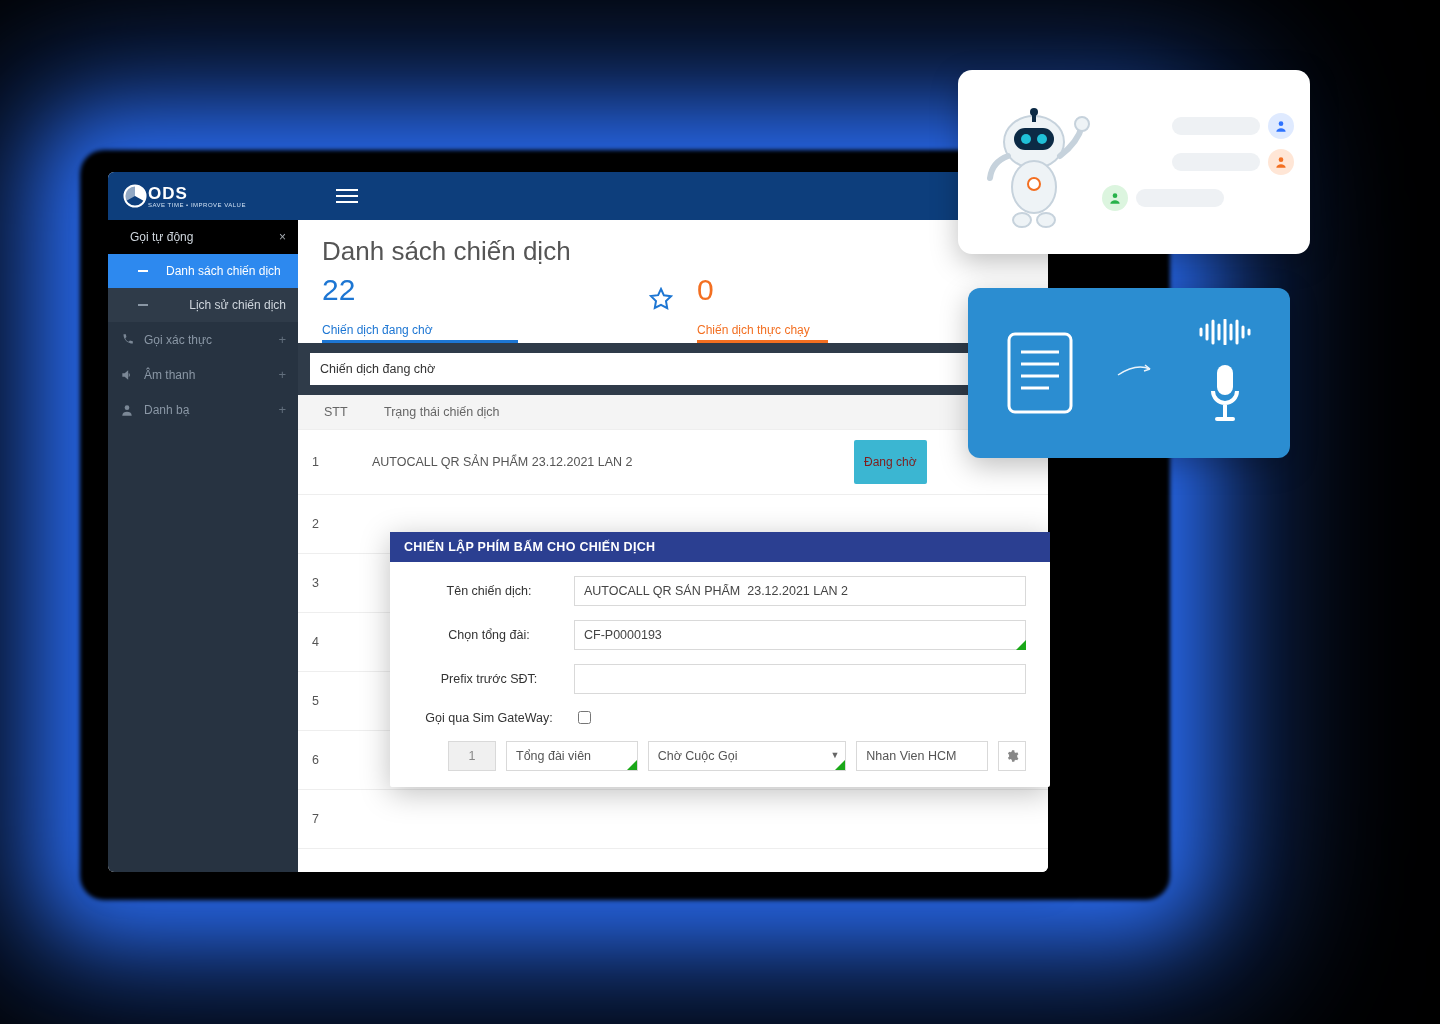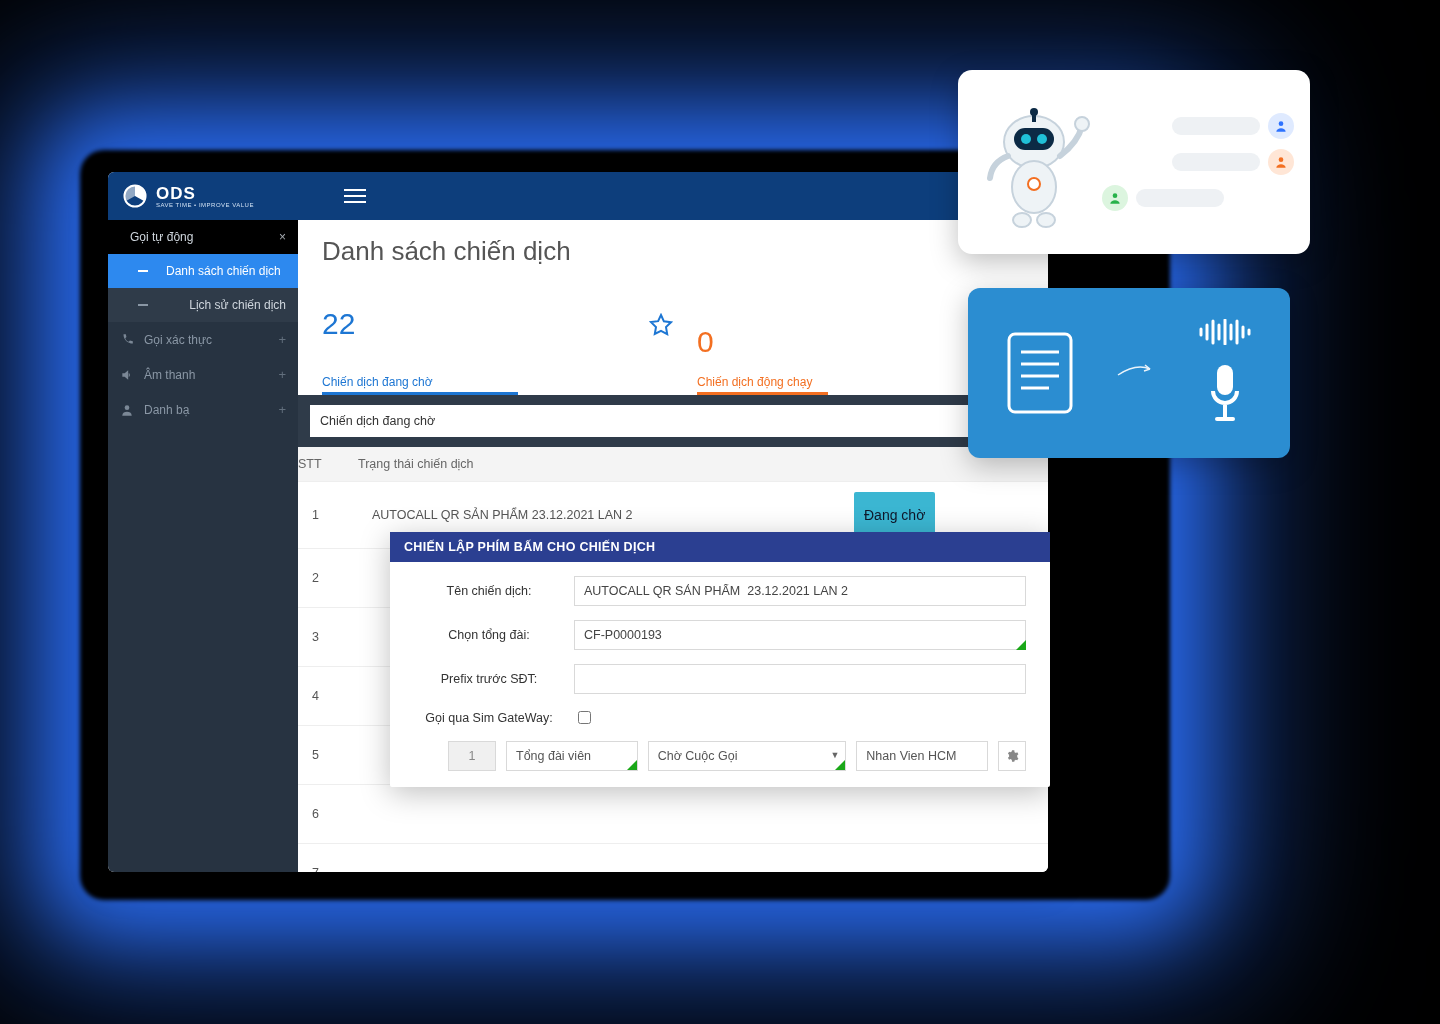--- a/index.html
+++ b/index.html
@@ -32,21 +32,21 @@
   .app{
     position:absolute;left:108px;top:172px;width:940px;height:700px;
     background:#fff;border-radius:6px;overflow:hidden;
     box-shadow:0 8px 36px rgba(0,0,0,.35);
     z-index:2;
     display:flex;flex-direction:column;
   }
 
   
   .topbar{height:48px;background:var(--blue-deep);display:flex;align-items:center;padding:0 14px;color:#fff;}
-  .logo{display:flex;align-items:center;gap:8px;font-weight:700;letter-spacing:1px;}
+  .logo{display:flex;align-items:center;font-weight:700;letter-spacing:1px;}
   .logo svg{width:26px;height:26px;}
   .logo .txt{display:flex;flex-direction:column;line-height:1;}
   .logo .txt .big{font-size:17px;font-weight:800;}
   .logo .txt .small{font-size:6px;font-weight:400;letter-spacing:.5px;color:#cfe0f3;}
   .hamburger{margin-left:90px;display:flex;flex-direction:column;gap:4px;cursor:pointer;}
   .hamburger span{width:22px;height:2px;background:#fff;display:block;}
 
   .body{flex:1;display:flex;min-height:0;}
 
   
@@ -65,42 +65,42 @@
   .side-item.muted .ico svg{fill:#8a97a5;}
 
   
   .main{flex:1;background:#fff;overflow:hidden;display:flex;flex-direction:column;min-width:0;}
   .page-title{font-size:26px;color:#555;font-weight:400;padding:16px 24px 6px;}
   .stats{display:flex;padding:0 24px;gap:0;align-items:flex-end;}
   .stat{flex:1;padding-bottom:6px;position:relative;}
   .stat .num{font-size:30px;font-weight:400;}
   .stat .lab{font-size:12px;margin-top:16px;}
   .stat .underline{position:absolute;bottom:0;left:0;height:3px;}
-  .stat.blue .num,.stat.blue .lab{color:var(--blue-accent);margin-top:34px;} .stat.blue .underline{width:60%;background:var(--blue-accent);}
+  .stat.blue .num,.stat.blue .lab{color:var(--blue-accent);} .stat.blue .underline{width:60%;background:var(--blue-accent);}
   .stat.orange .num,.stat.orange .lab{color:var(--orange);} .stat.orange .underline{width:40%;background:var(--orange);}
   .star{width:24px;height:24px;margin:0 24px 18px 0;align-self:center;}
   .star svg{stroke:var(--blue-accent);fill:none;stroke-width:2;}
 
   .filter-bar{background:var(--dark-side2);padding:10px 12px;display:flex;gap:12px;}
   .filter-bar input,.filter-bar .select{
     flex:1;background:#fff;border:none;font-size:12.5px;padding:9px 10px;color:#333;
     outline:none;border-bottom-right-radius:0;
     position:relative;
   }
   .filter-bar .select{display:flex;align-items:center;}
   .tri{position:absolute;right:0;bottom:0;width:0;height:0;border-left:10px solid transparent;border-bottom:10px solid #1aa818;pointer-events:none;}
   .filter-bar .wrap{position:relative;display:flex;flex:1;}
   .filter-bar .wrap.short{flex:.55;}
 
   
   .tbl{flex:1;overflow:hidden;font-size:12.5px;color:#555;}
   .thead,.trow{display:grid;grid-template-columns:60px 1fr 180px;align-items:center;}
-  .thead{background:#f4f4f4;padding:10px 0;font-weight:400;color:#666;}
+  .thead{background:#f4f4f4;padding:10px 26px;font-weight:400;color:#666;}
   .trow{padding:10px 14px;border-top:1px solid #eee;min-height:38px;}
-  .badge{background:var(--badge);color:#0f172a;padding:15px 10px;border-radius:2px;font-size:14px;display:inline-block;}
+  .badge{background:var(--badge);color:#7f1d1d;padding:15px 10px;border-radius:2px;font-size:12px;display:inline-block;}
 
   
   .modal{
     position:absolute;left:390px;top:532px;width:660px;z-index:5;
     background:#fff;box-shadow:0 6px 30px rgba(0,0,0,.25);border-radius:2px;
     font-size:13px;color:#444;
   }
   .modal-head{background:#2b3f91;color:#fff;padding:8px 14px;font-size:12.5px;font-weight:600;letter-spacing:.3px;}
   .modal-body{padding:14px 24px 16px;}
   .frow{display:flex;align-items:center;margin-bottom:14px;gap:10px;}
@@ -232,21 +232,21 @@
             <div class="lab">Chiến dịch đang chờ</div>
             <div class="underline"></div>
           </div>
           <span class="star">
             <svg viewBox="0 0 24 24">
                 <path d="M12 2l2.9 6.3L22 9.2l-5 4.9 1.2 7L12 17.8 5.8 21l1.2-7-5-4.9 7.1-.9L12 2z"></path>
               </svg>
           </span>
           <div class="stat orange">
             <div class="num">0</div>
-            <div class="lab">Chiến dịch động chạy</div>
+            <div class="lab">Chiến dịch thực chạy</div>
             <div class="underline"></div>
           </div>
         </div>
 
         <div class="filter-bar">
           <div class="wrap">
             <div class="select">
                 <span>Chiến dịch đang chờ</span>
               </div>
             <span class="tri"></span>

